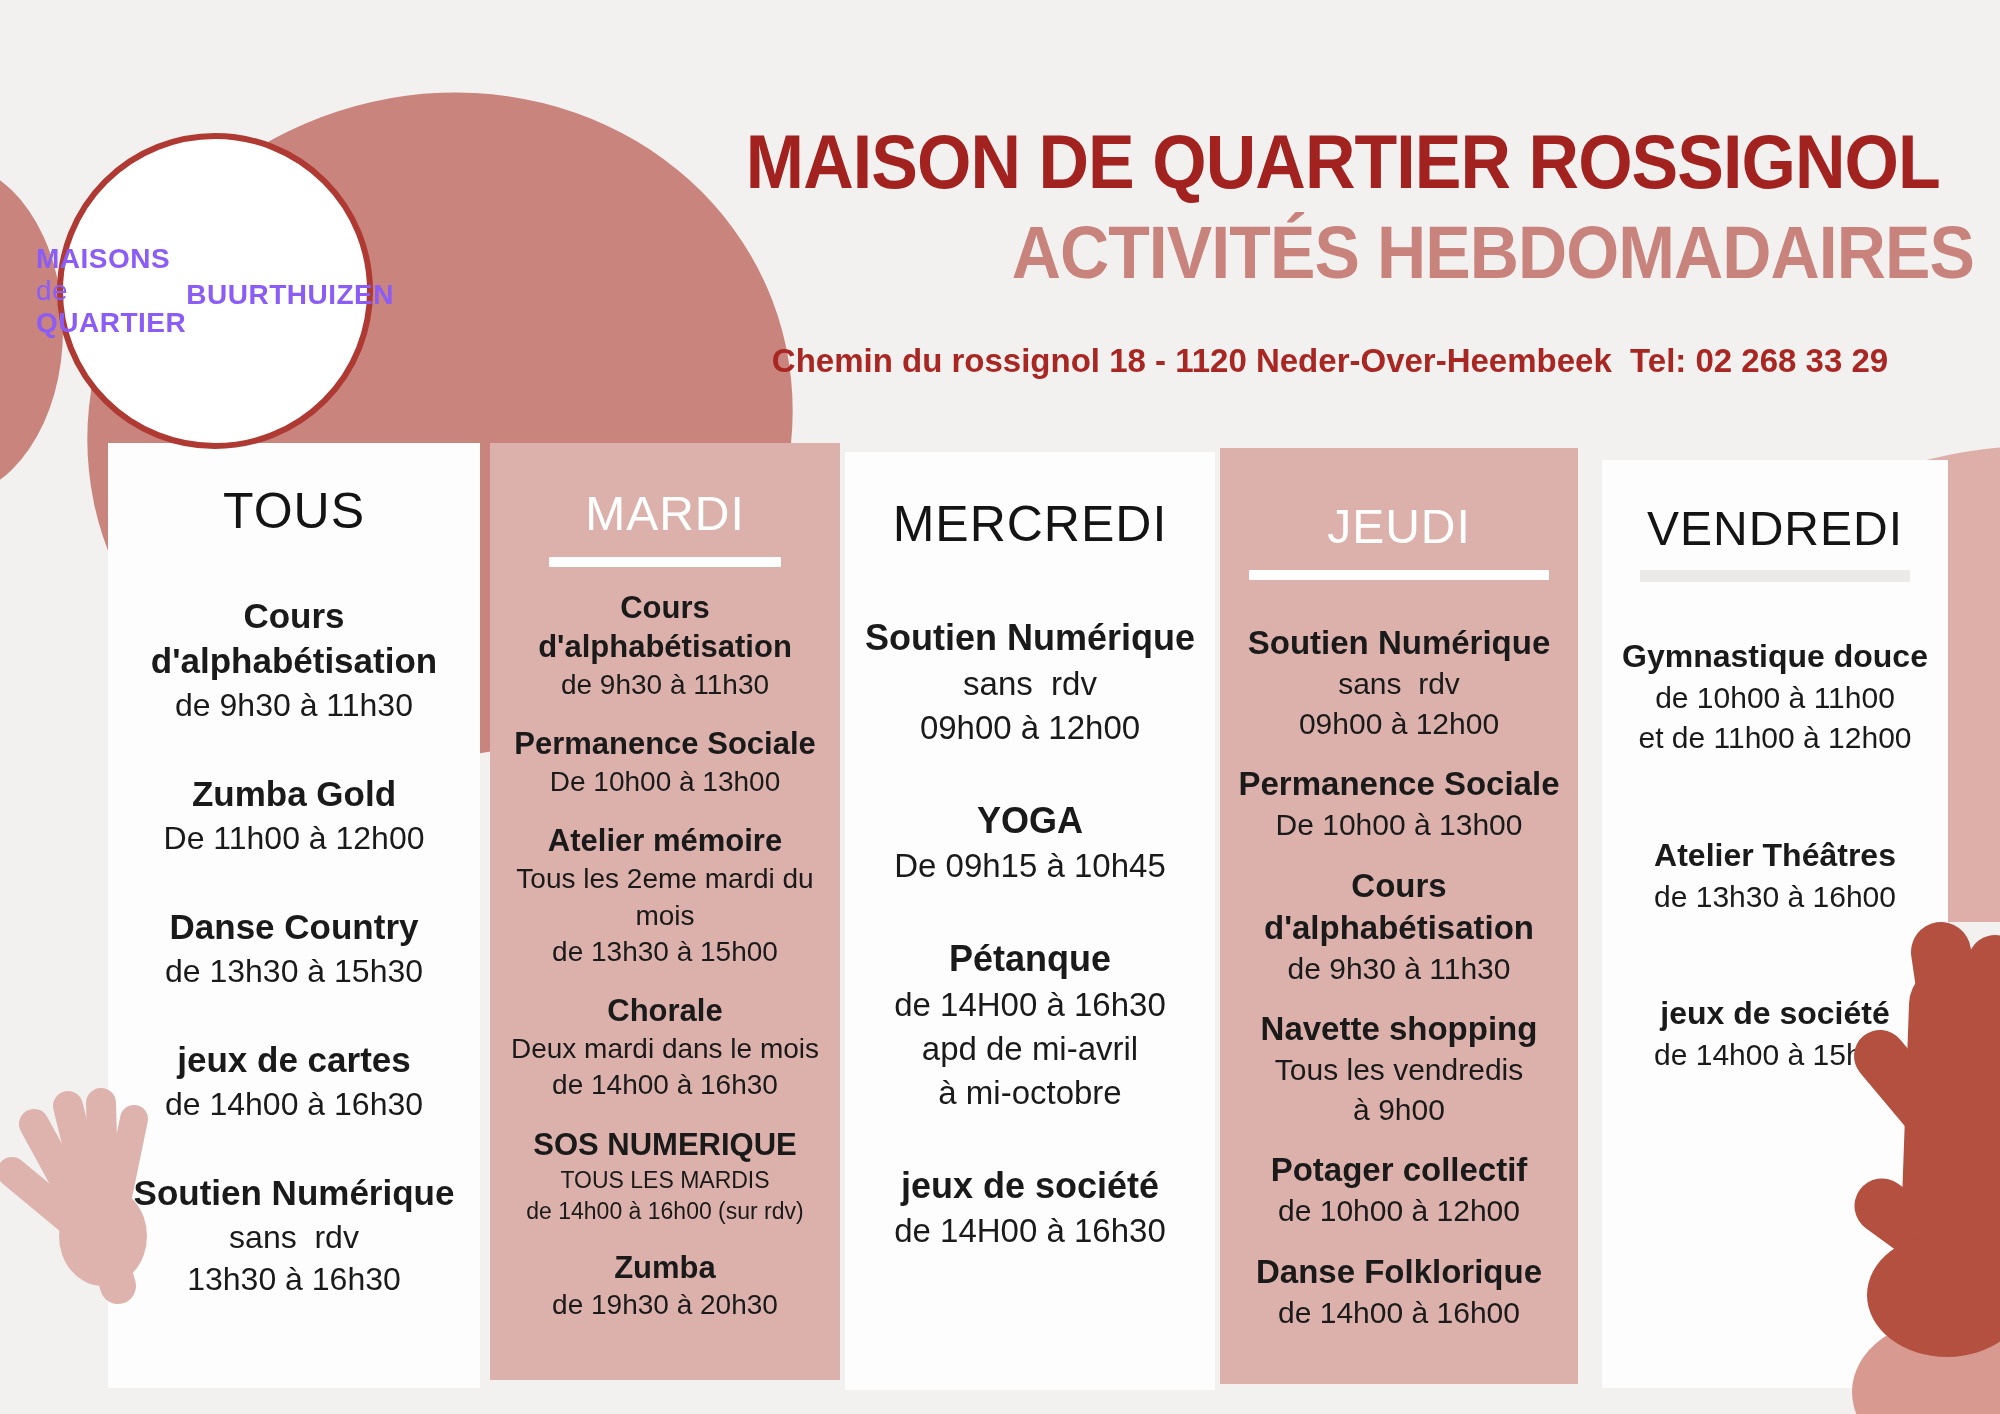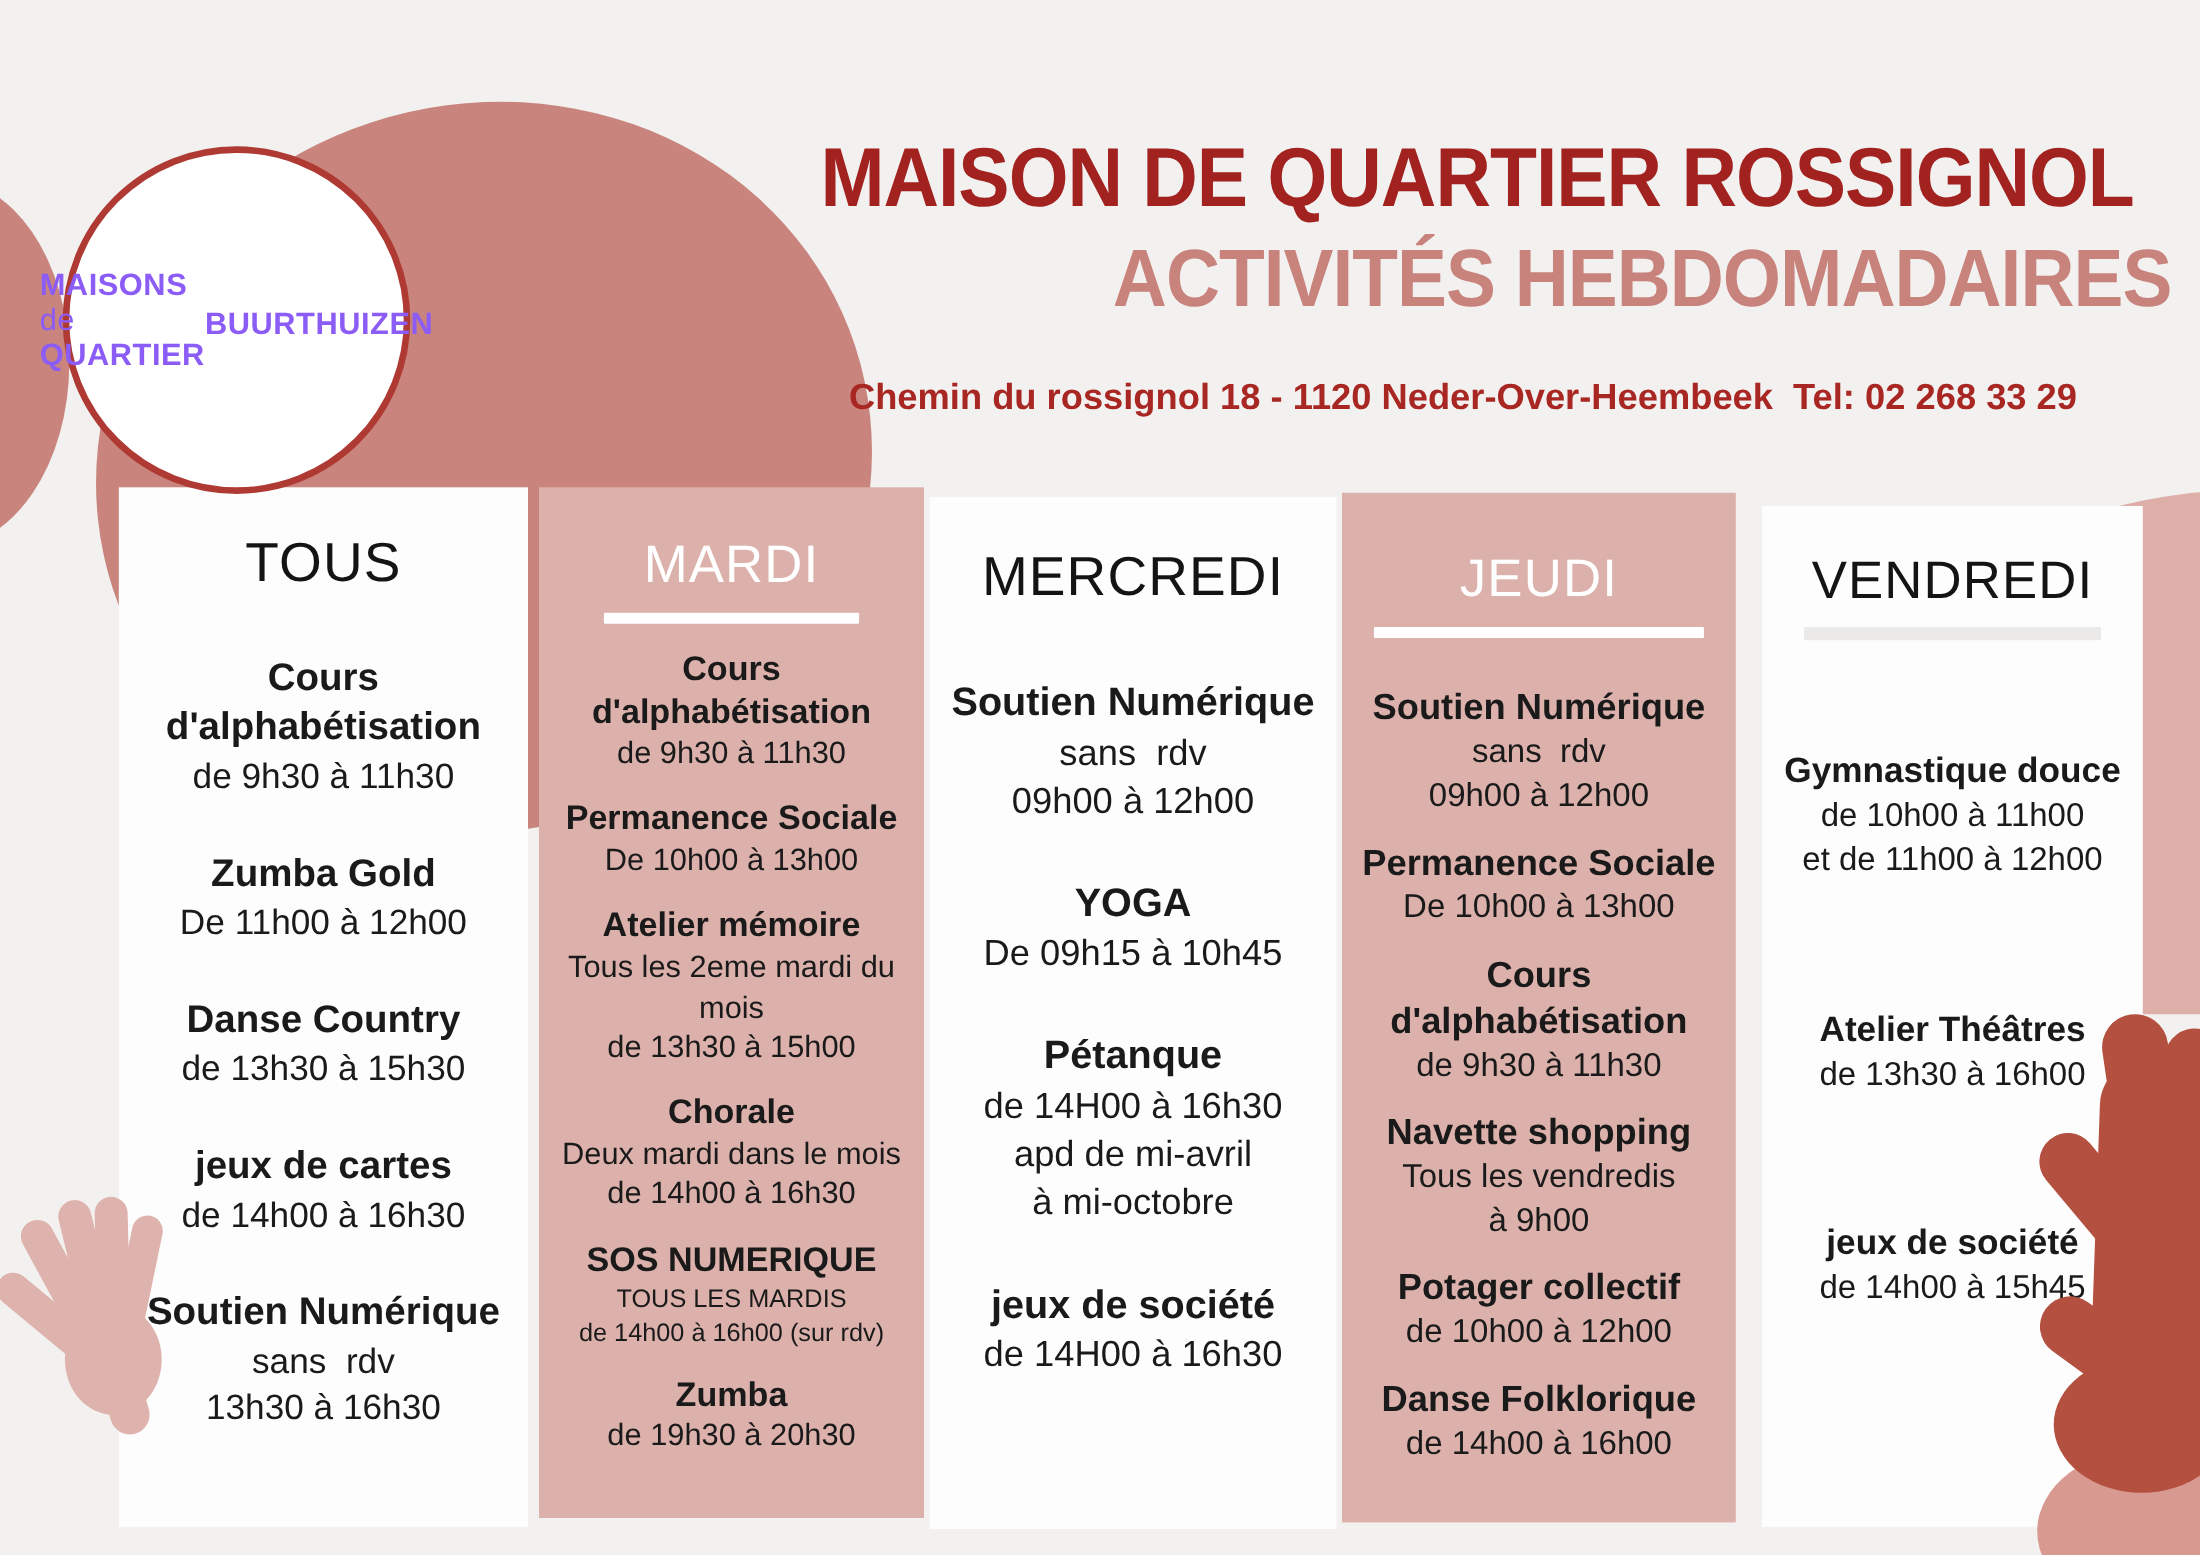--- a/index.html
+++ b/index.html
@@ -61,21 +61,21 @@
   #col-jeudi{left:1220px;top:448px;width:358px;height:936px;padding-top:48px}
   #col-jeudi .day-title{font-size:48px}
   #col-jeudi .bar{width:300px}
   #col-jeudi .acts{margin-top:42px;gap:20px}
   #col-jeudi .act-title{font-size:33px;line-height:1.27}
   #col-jeudi .act-line{font-size:30px;line-height:1.32}
 
   #col-vendredi{left:1602px;top:460px;width:346px;height:928px;padding-top:38px}
   #col-vendredi .day-title{font-size:48px}
   #col-vendredi .bar-light{width:270px}
-  #col-vendredi .acts{margin-top:98px;gap:112px}
+  #col-vendredi .acts{margin-top:54px;gap:76px}
   #col-vendredi .act-title{font-size:32px;line-height:1.3}
   #col-vendredi .act-line{font-size:30px;line-height:1.35}
 </style>
 </head>
 <body>
 
 <div class="poster">
 
   <svg class="layer bg-layer" width="2000" height="1414" viewBox="0 0 2000 1414">
     <ellipse cx="440" cy="425" rx="355" ry="330" fill="#C9857D" transform="rotate(-18 440 425)"></ellipse>

